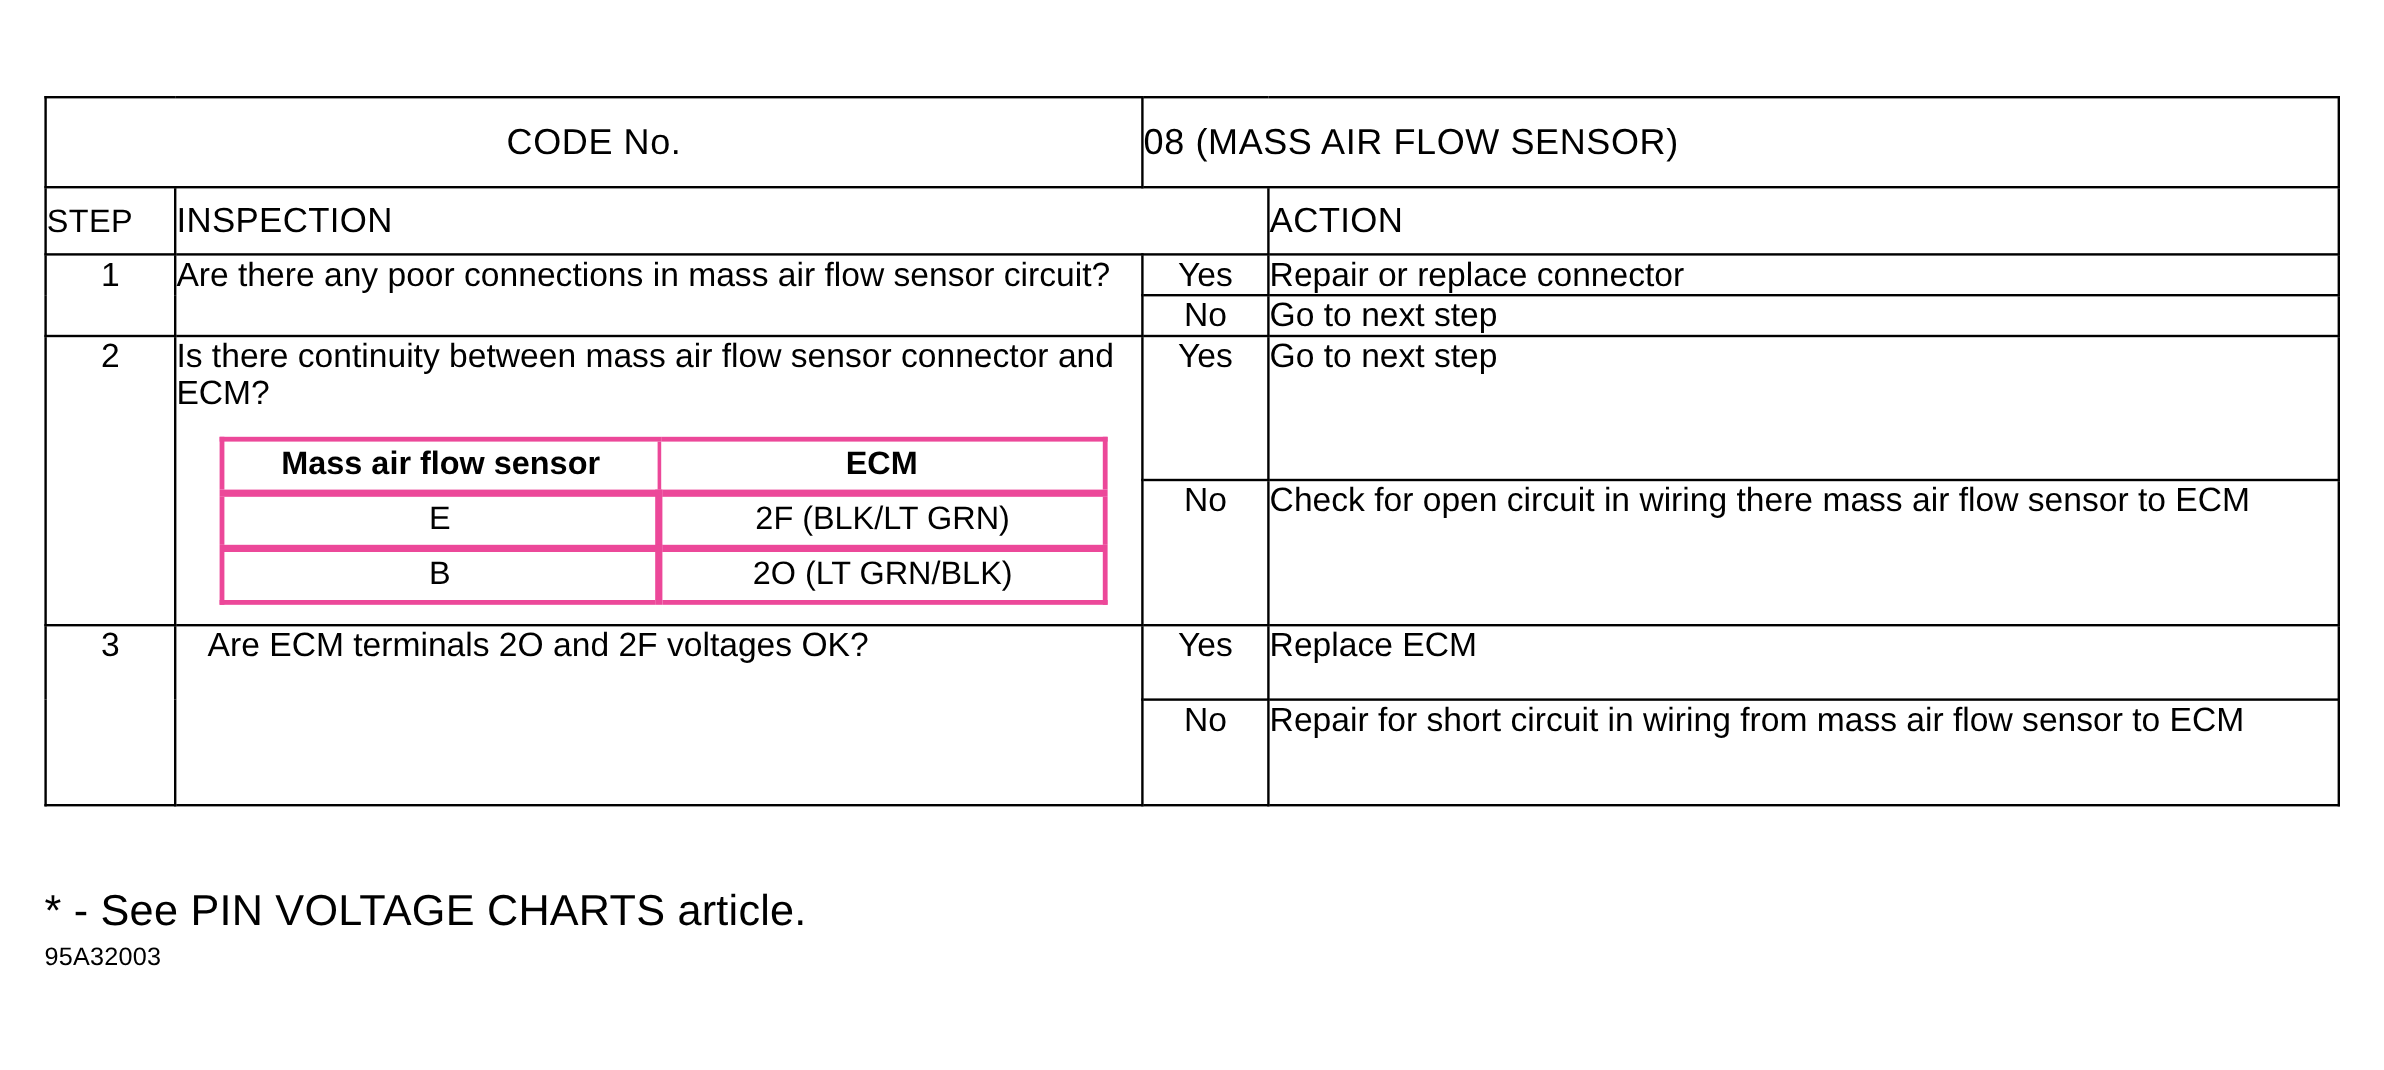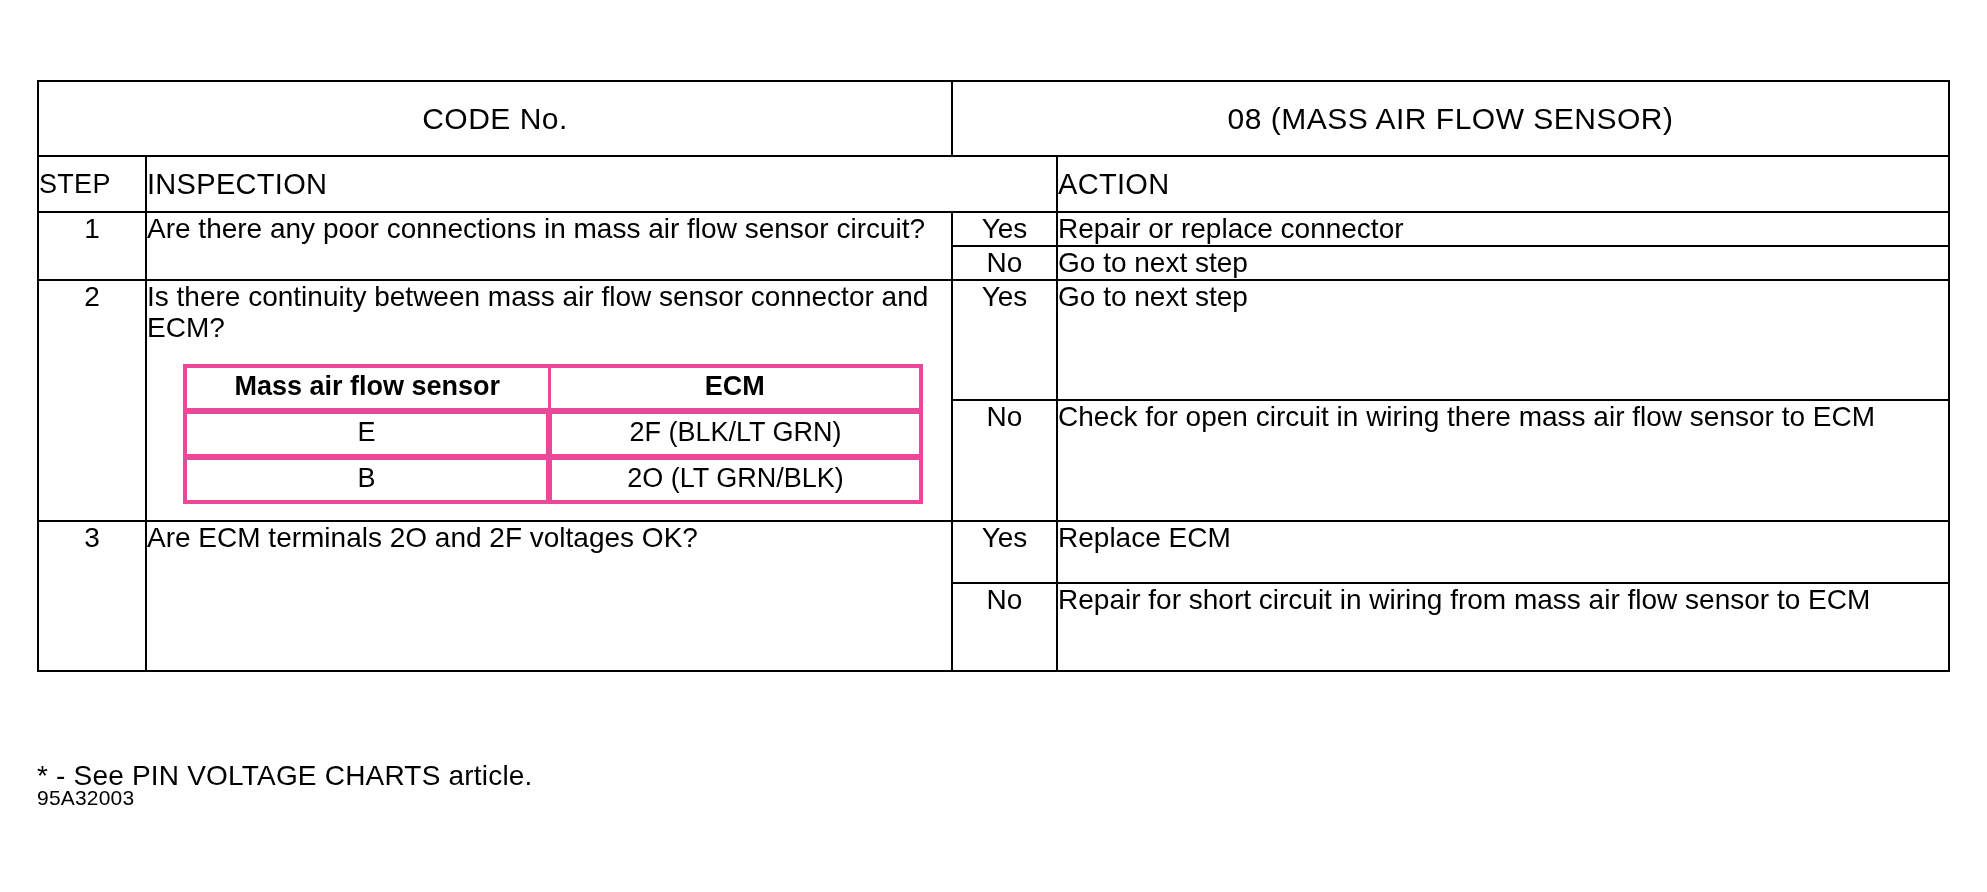--- a/index.html
+++ b/index.html
@@ -50,21 +50,20 @@
     text-align: center;
     font-size: 30px;
     font-weight: bold;
     letter-spacing: 0.5px;
     height: 73px;
     line-height: 73px;
     padding: 0 10px;
     vertical-align: middle;
   }
   .code-value {
-    text-align: center;
     font-size: 30px;
     font-weight: bold;
     letter-spacing: 0.5px;
     height: 73px;
     line-height: 73px;
     vertical-align: middle;
   }
 
   .colhead {
     text-align: left;
@@ -128,22 +127,22 @@
   .pin-table .outer-left   { border-left-width: 4px; }
   .pin-table .outer-right  { border-right-width: 4px; }
 
   
   .step2-spacer { height: 6px; }
 
   
   .footnote {
     position: absolute;
     left: 37px;
-    top: 760px;
-    font-size: 28px;
+    top: 738px;
+    font-size: 36px;
     letter-spacing: 0.2px;
     white-space: nowrap;
   }
   .docnum {
     position: absolute;
     left: 37px;
     top: 786px;
     font-size: 21px;
     letter-spacing: 0.2px;
     white-space: nowrap;
@@ -215,21 +214,21 @@
         <td class="yn">Yes</td>
         <td class="action-text">Go to next step</td>
       </tr>
       <tr>
         <td class="yn">No</td>
         <td class="action-text">Check for open circuit in wiring there mass air flow sensor to ECM</td>
       </tr>
 
       <tr>
         <td class="step-num" rowspan="2">3</td>
-        <td class="insp-text" rowspan="2" style="height:148px;">Are ECM terminals 2O and 2F voltages OK?</td>
+        <td class="insp-text" rowspan="2" style="height:148px;padding-left:26px;">Are ECM terminals 2O and 2F voltages OK?</td>
         <td class="yn">Yes</td>
         <td class="action-text">Replace ECM</td>
       </tr>
       <tr>
         <td class="yn">No</td>
         <td class="action-text" style="height:86px;">Repair for short circuit in wiring from mass air flow sensor to ECM</td>
       </tr>
 
     </tbody>
   </table>

